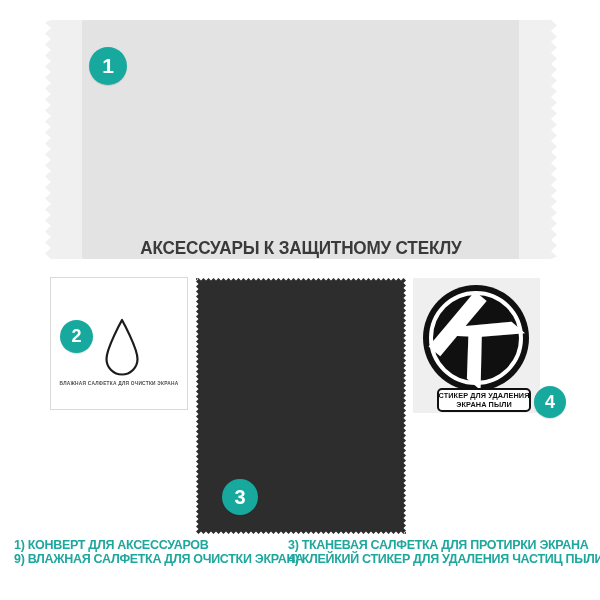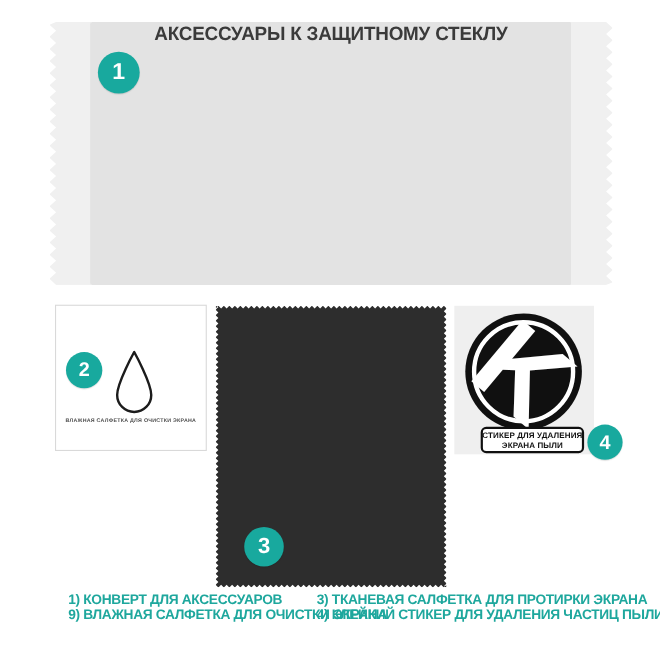--- a/index.html
+++ b/index.html
@@ -11,21 +11,21 @@
   .scene{position:absolute;inset:0;}
 
   
   .envelope{position:absolute;left:45px;top:20px;width:512px;height:239px;}
   .seal{position:absolute;top:0;height:100%;width:38px;background:var(--envelope_seal);}
   .seal.left{left:0;}
   .seal.right{right:0;}
   .env-body{
     position:absolute;left:37px;right:37px;top:0;bottom:0;
     background:var(--envelope_body);border-radius:2px;
-    display:flex;align-items:flex-start;justify-content:center;
+    display:flex;align-items:flex-end;justify-content:center;
   }
   .env-title{
     color:var(--title_text);font-weight:bold;font-size:17.5px;
     letter-spacing:-0.2px;white-space:nowrap;transform:scaleX(0.98);
   }
 
   
   .badge{
     position:absolute;border-radius:50%;background:var(--teal);color:#ffffff;
     font-weight:bold;display:flex;align-items:center;justify-content:center;
@@ -67,21 +67,21 @@
     display:flex;flex-direction:column;align-items:center;justify-content:center;
   }
   .sticker-label div{
     font-size:7.3px;font-weight:bold;color:var(--logo_black);
     line-height:9px;white-space:nowrap;letter-spacing:0.1px;
   }
 
   
   .legend{position:absolute;left:0;top:538px;width:600px;}
   .legend-col{position:absolute;top:0;}
-  .legend-col.left{left:14px;margin-left:48px;}
+  .legend-col.left{left:14px;}
   .legend-col.right{left:288px;}
   .legend-line{
     color:var(--legend_text);font-weight:bold;font-size:12.5px;
     line-height:14px;letter-spacing:-0.3px;white-space:nowrap;
   }
 </style>
 </head>
 <body>
 
 <div class="scene">

